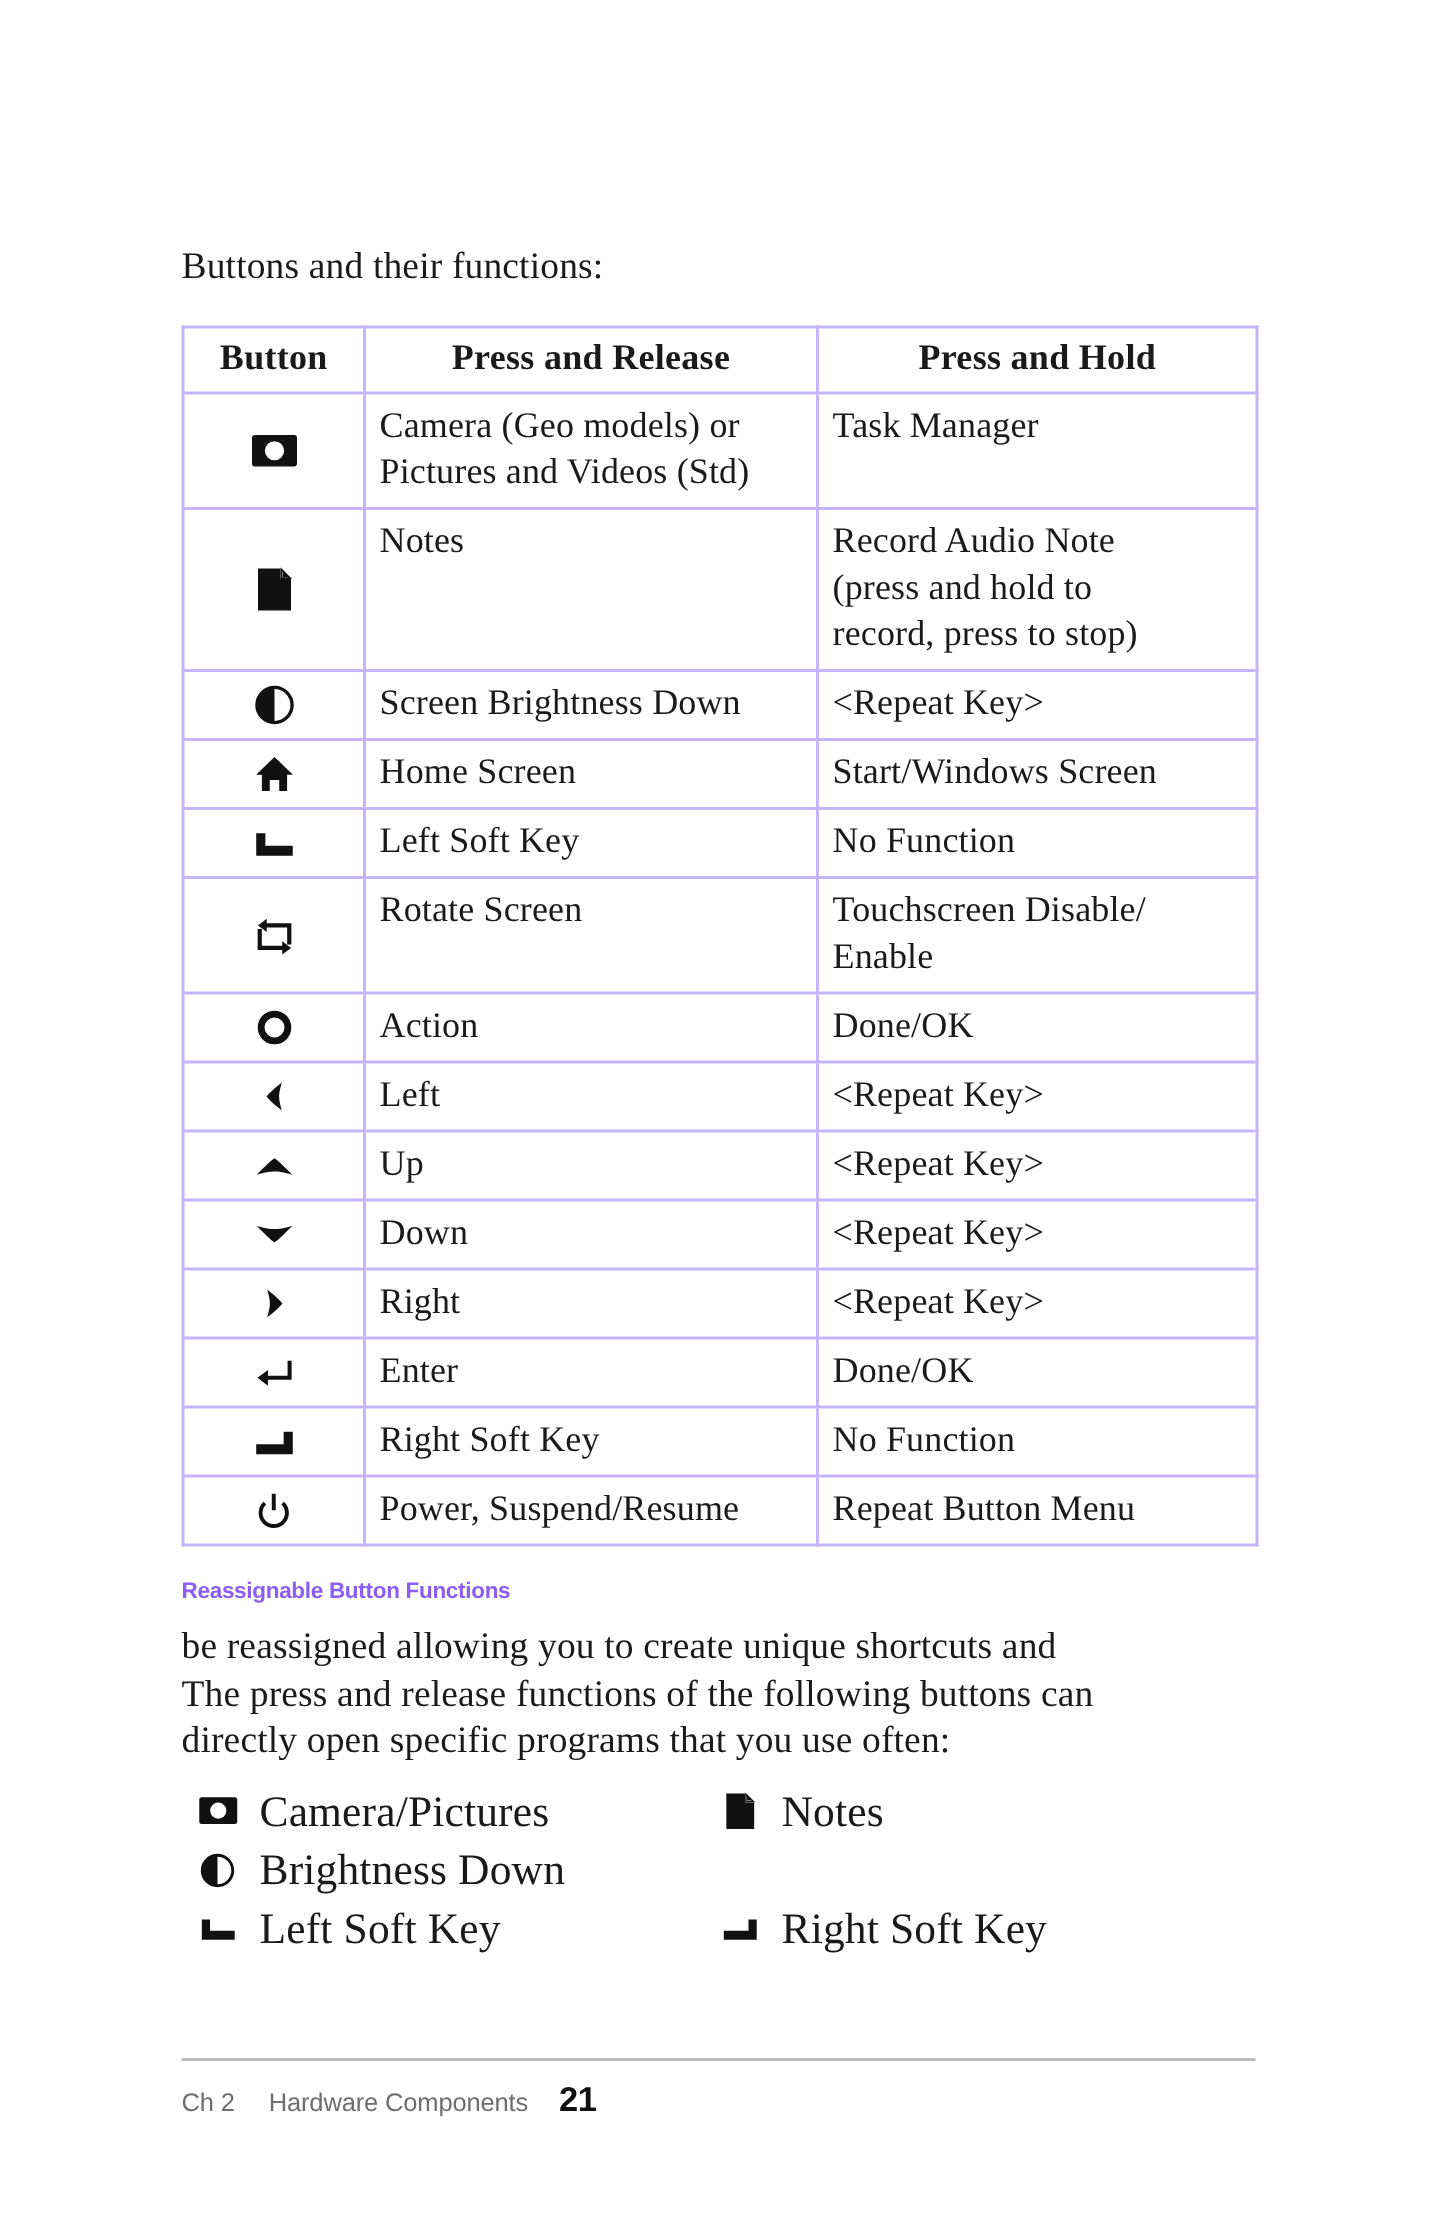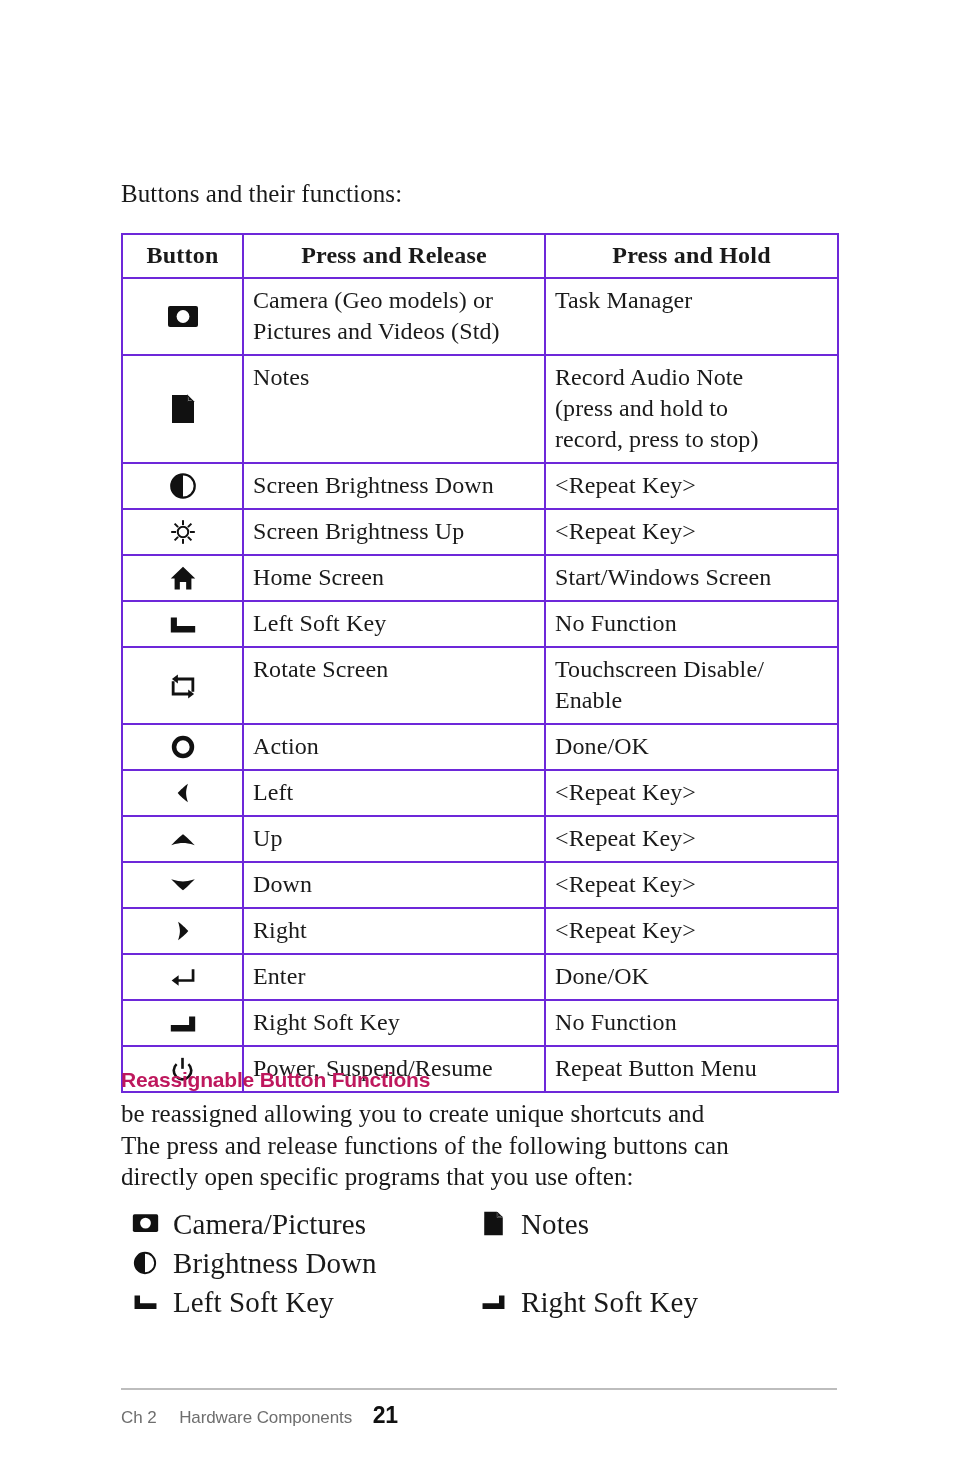--- a/index.html
+++ b/index.html
@@ -11,21 +11,21 @@
     width: 954px;
     height: 1475px;
     position: relative;
     font-family: "Liberation Serif", serif;
     color: #1a1a1a;
     overflow: hidden;
   }
   .page {
     position: absolute;
     left: 121px;
-    top: 16px;
+    top: 0;
     width: 716px;
     height: 1231px;
   }
 
   
   .intro {
     position: absolute;
     top: 162px;
     left: 0;
     font-size: 25px;
@@ -37,21 +37,21 @@
   
   .btn-table {
     position: absolute;
     top: 217px;
     left: 0;
     width: 716px;
     border-collapse: collapse;
     table-layout: fixed;
   }
   .btn-table th, .btn-table td {
-    border: 2px solid #6d28d9;
+    border: 2px solid #c4b5fd;
     padding: 0;
     vertical-align: top;
   }
   .btn-table col.c-icon  { width: 121px; }
   .btn-table col.c-rel   { width: 302px; }
   .btn-table col.c-hold  { width: 293px; }
 
   .btn-table th {
     text-align: center;
     font-weight: bold;
@@ -77,23 +77,23 @@
   .ico { display: inline-block; vertical-align: middle; line-height: 0; }
   .ico svg { display: block; }
 
   
   .sec-head {
     position: absolute;
     top: 1052px;
     left: 0;
     font-family: "Liberation Sans", sans-serif;
     font-weight: bold;
-    font-size: 21px;
+    font-size: 15px;
     letter-spacing: -0.2px;
-    color: #be185d;
+    color: #8b5cf6;
   }
   .sec-body {
     position: absolute;
     top: 1082px;
     left: 0;
     width: 700px;
     font-size: 25px;
     line-height: 31.5px;
     letter-spacing: 0.1px;
   }
@@ -308,35 +308,20 @@
           </span>
         </td>
         <td class="txt">
           <span class="cell-line">Screen Brightness Down</span>
         </td>
         <td class="txt">
           <span class="cell-line">&lt;Repeat Key&gt;</span>
         </td>
       </tr>
 
-      <tr>
-        <td class="icon-cell">
-          <span class="ico">
-            <svg width="28" height="28" viewBox="0 0 32 32">
-                <use href="#g-brightup"></use>
-              </svg>
-          </span>
-        </td>
-        <td class="txt">
-          <span class="cell-line">Screen Brightness Up</span>
-        </td>
-        <td class="txt">
-          <span class="cell-line">&lt;Repeat Key&gt;</span>
-        </td>
-      </tr>
 
       <tr>
         <td class="icon-cell">
           <span class="ico">
             <svg width="28" height="28" viewBox="0 0 32 32">
                 <use href="#g-home"></use>
               </svg>
           </span>
         </td>
         <td class="txt">

